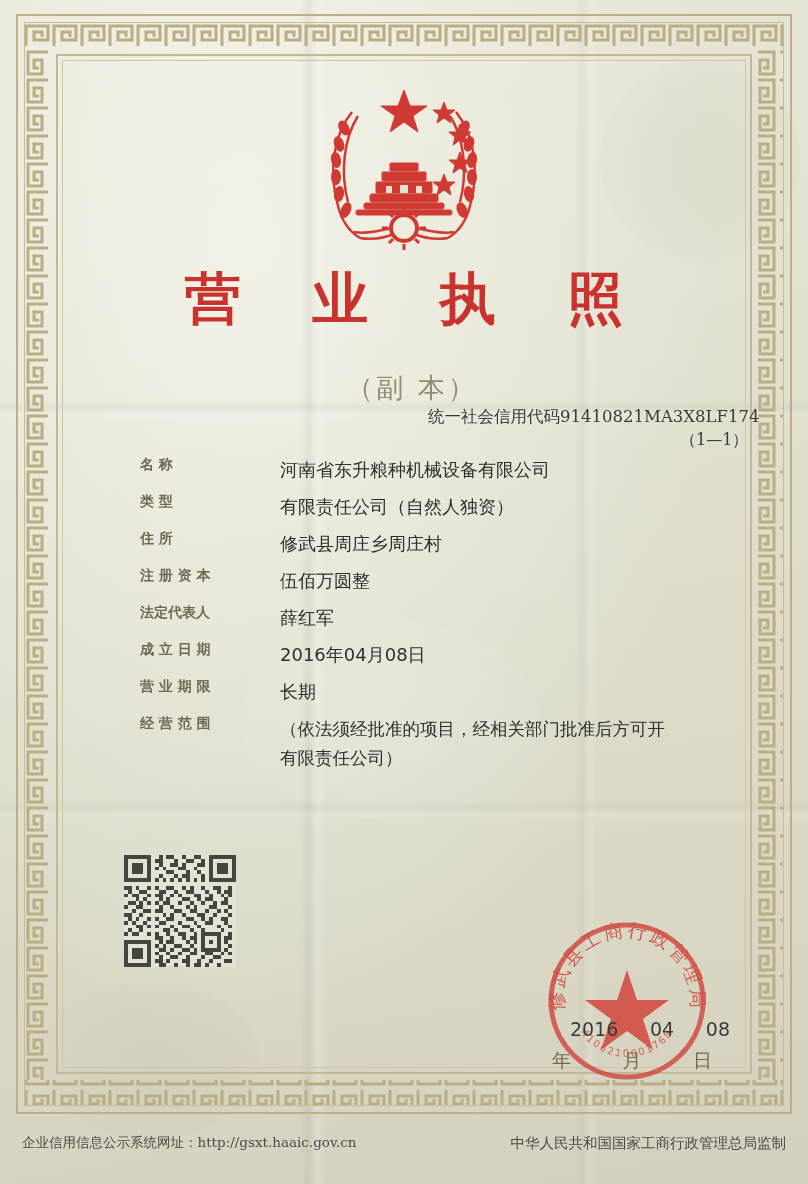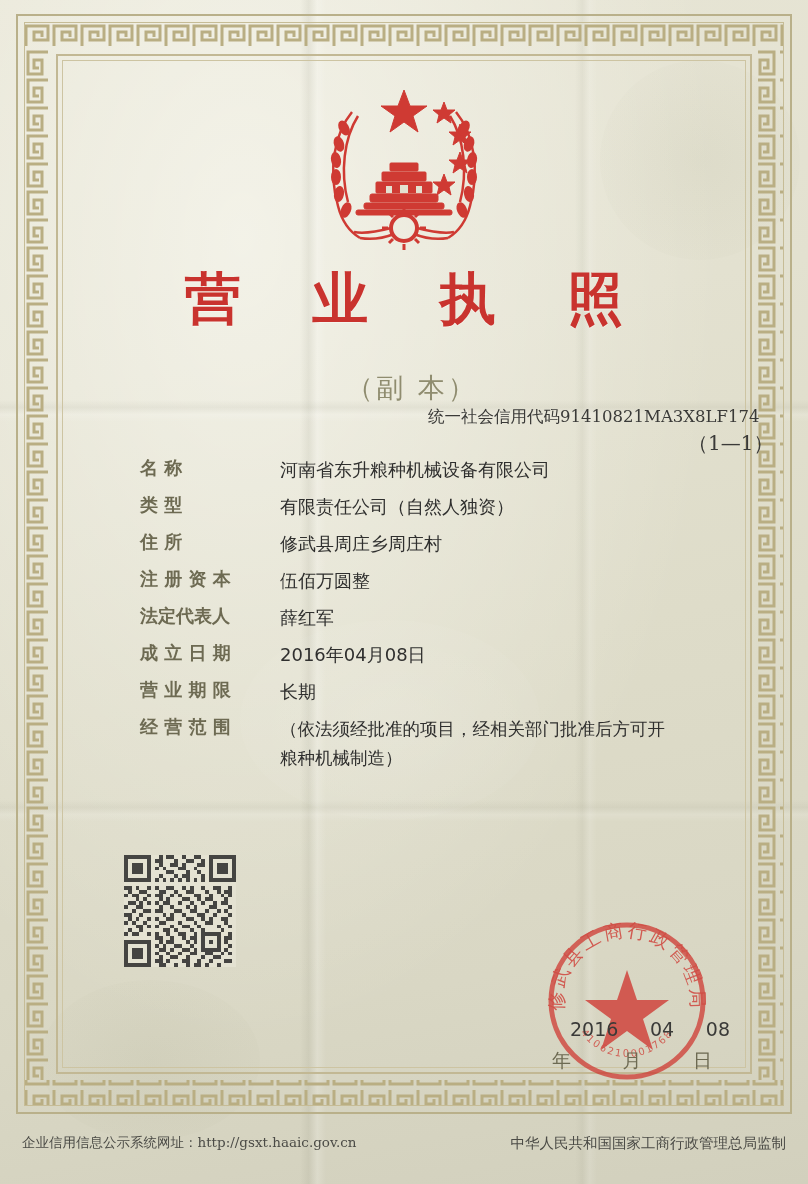--- a/index.html
+++ b/index.html
@@ -115,43 +115,42 @@
   }
   .credit-code .code-num {
     font-family: "DejaVu Serif", "Liberation Serif", serif;
     letter-spacing: 0px;
   }
   .page-no {
     position: absolute;
     left: 680px;
     top: 430px;
     font-family: "DejaVu Serif", "Liberation Serif", serif;
-    font-size: 20px;
+    font-size: 16px;
     color: #3a3a38;
-    margin-left: 8px;
   }
 
   
   .fields {
     position: absolute;
     left: 140px;
     top: 456px;
     width: 610px;
   }
   .field-row {
     display: flex;
     align-items: flex-start;
     margin-bottom: 9px;
     min-height: 27px;
   }
   .field-label {
     width: 140px;
     flex: 0 0 140px;
     font-family: "DejaVu Sans", "Liberation Sans", sans-serif;
-    font-size: 18px;
+    font-size: 14px;
     font-weight: bold;
     color: #6d6a52;
     letter-spacing: 0px;
     white-space: nowrap;
   }
   .field-value {
     font-family: "DejaVu Sans", "Liberation Sans", sans-serif;
     font-size: 18px;
     color: #2f2f2e;
     line-height: 28px;
@@ -407,21 +406,21 @@
 
     <div class="field-row">
       <div class="field-label">营 业 期 限</div>
       <div class="field-value">长期</div>
     </div>
 
     <div class="field-row">
       <div class="field-label">经 营 范 围</div>
       <div class="scope-wrap">
         <div class="scope-line2">（依法须经批准的项目，经相关部门批准后方可开</div>
-        <div class="scope-line3">粮种机械制造）</div>
+        <div class="scope-line3">有限责任公司）</div>
       </div>
     </div>
 
   </div>
 
   <div class="qr">
     <svg width="112" height="112" viewBox="0 0 29 29" xmlns="http://www.w3.org/2000/svg" shape-rendering="crispEdges">
       <rect width="29" height="29" fill="#e6e4d4"></rect>
       <g fill="#2b2b2b">
 

